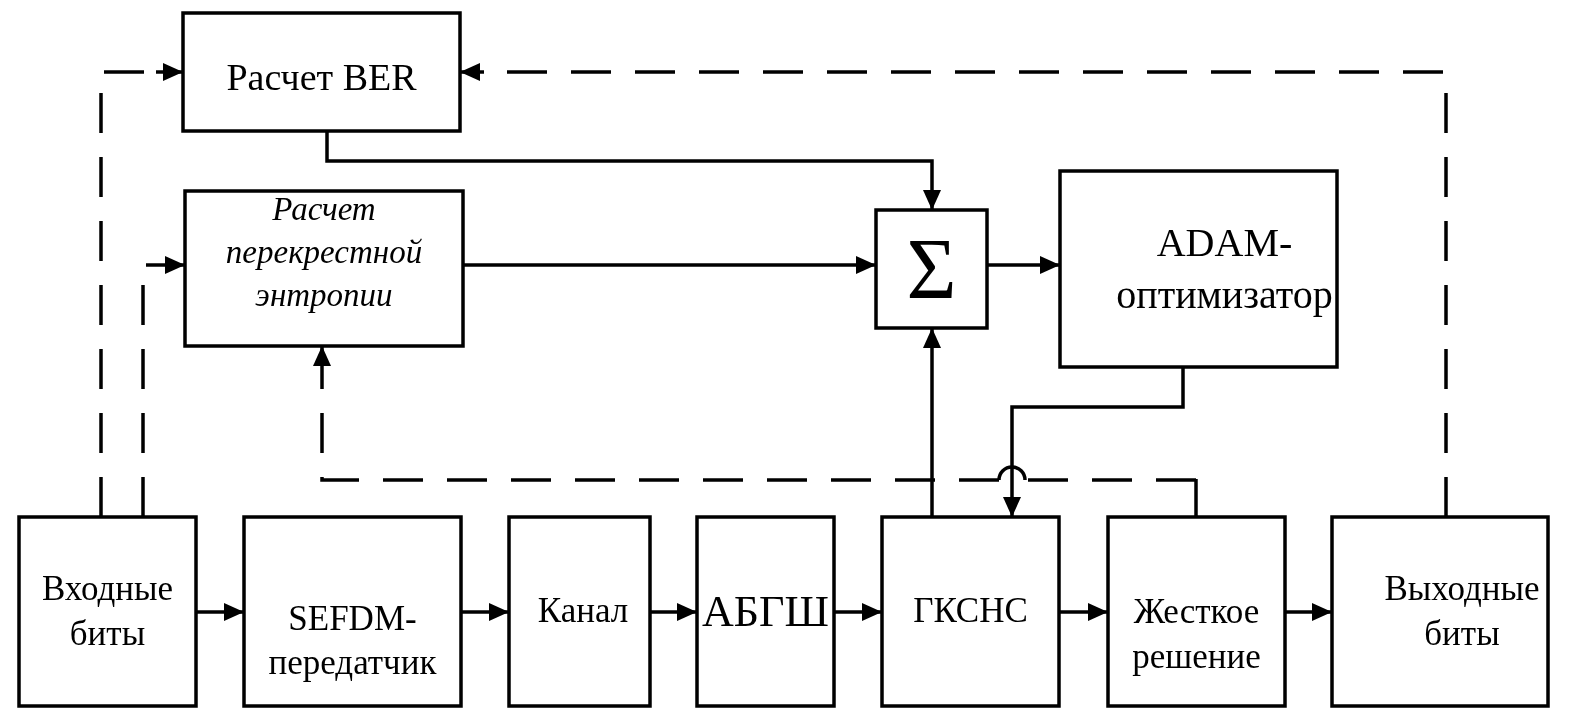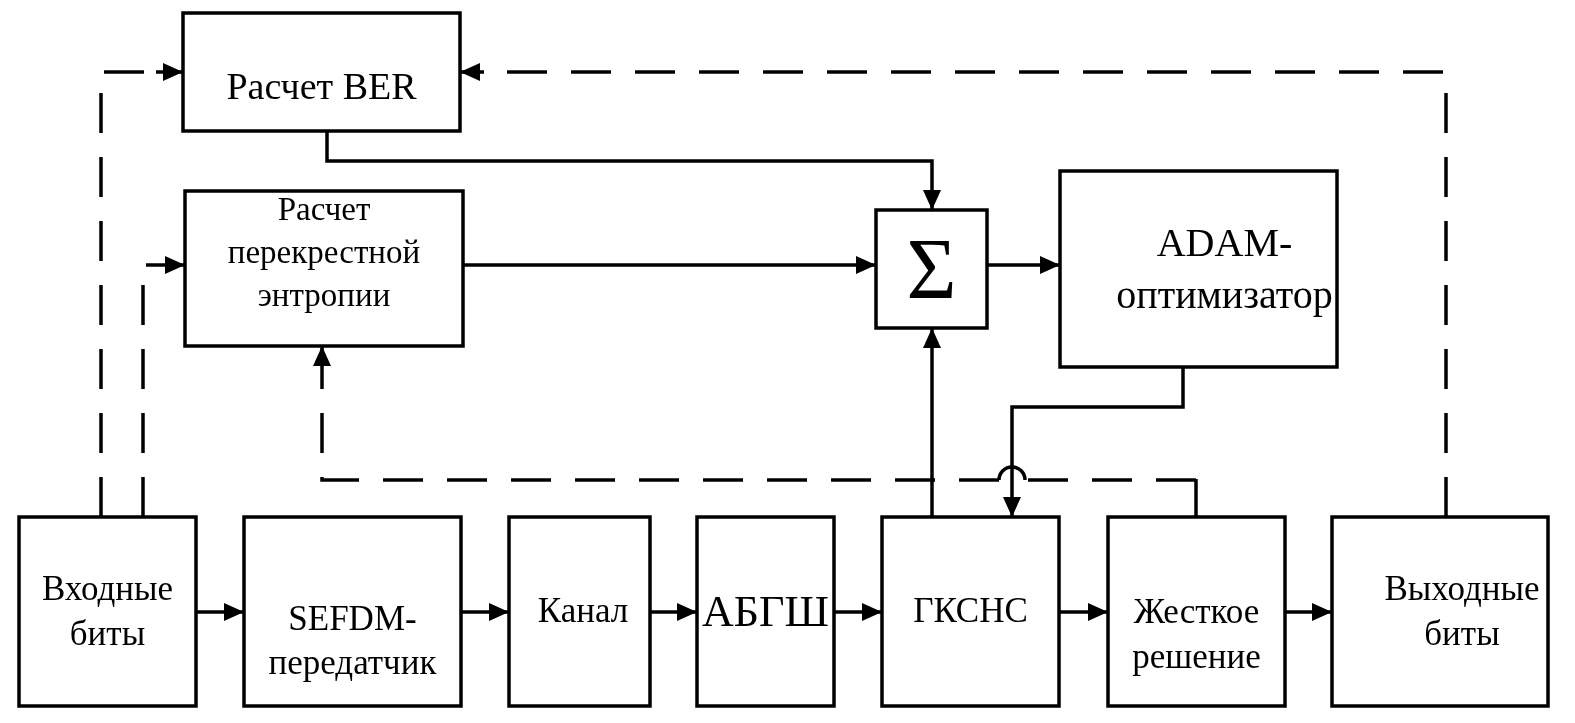--- a/index.html
+++ b/index.html
@@ -8,22 +8,22 @@
     font-family:"Liberation Serif","DejaVu Serif",serif;color:#000;overflow:hidden;
   }
   .stage svg{position:absolute;left:0;top:0;}
   .box{fill:#ffffff;stroke:#000000;stroke-width:3.5px;}
   .s{fill:none;stroke:#000000;stroke-width:3.5px;}
   .d{stroke-dasharray:40 24;}
   .lbl{
     position:absolute;display:flex;align-items:center;justify-content:center;
     text-align:center;white-space:pre-line;pointer-events:none;line-height:1.26;
   }
-  .l-ber{left:183px;top:13px;width:277px;height:148px;font-size:38px;}
-  .l-entropy{left:185px;top:191px;width:278px;height:123px;font-size:33px;line-height:1.3;}
+  .l-ber{left:183px;top:4px;width:277px;height:148px;font-size:38px;}
+  .l-entropy{left:185px;top:191px;width:278px;height:123px;font-size:33px;line-height:1.3;font-style:italic;}
   .l-sigma{left:876px;top:210px;width:111px;height:118px;font-size:86px;}
   .l-adam{left:1060px;top:171px;width:329px;height:196px;font-size:40px;line-height:1.3;}
   .l-input{left:19px;top:517px;width:177px;height:189px;font-size:35px;}
   .l-sefdm{left:244px;top:517px;width:217px;height:184px;font-size:35px;margin-top:32px;}
   .l-channel{left:509px;top:517px;width:148px;height:189px;font-size:35px;}
   .l-awgn{left:697px;top:517px;width:137px;height:189px;font-size:44px;}
   .l-gksns{left:882px;top:517px;width:177px;height:189px;font-size:35px;font-family:Liberation Serif, serif;}
   .l-hard{left:1108px;top:517px;width:177px;height:235px;font-size:35px;}
   .l-output{left:1332px;top:517px;width:216px;height:189px;font-size:35px;padding-left:22px;}
 </style>

